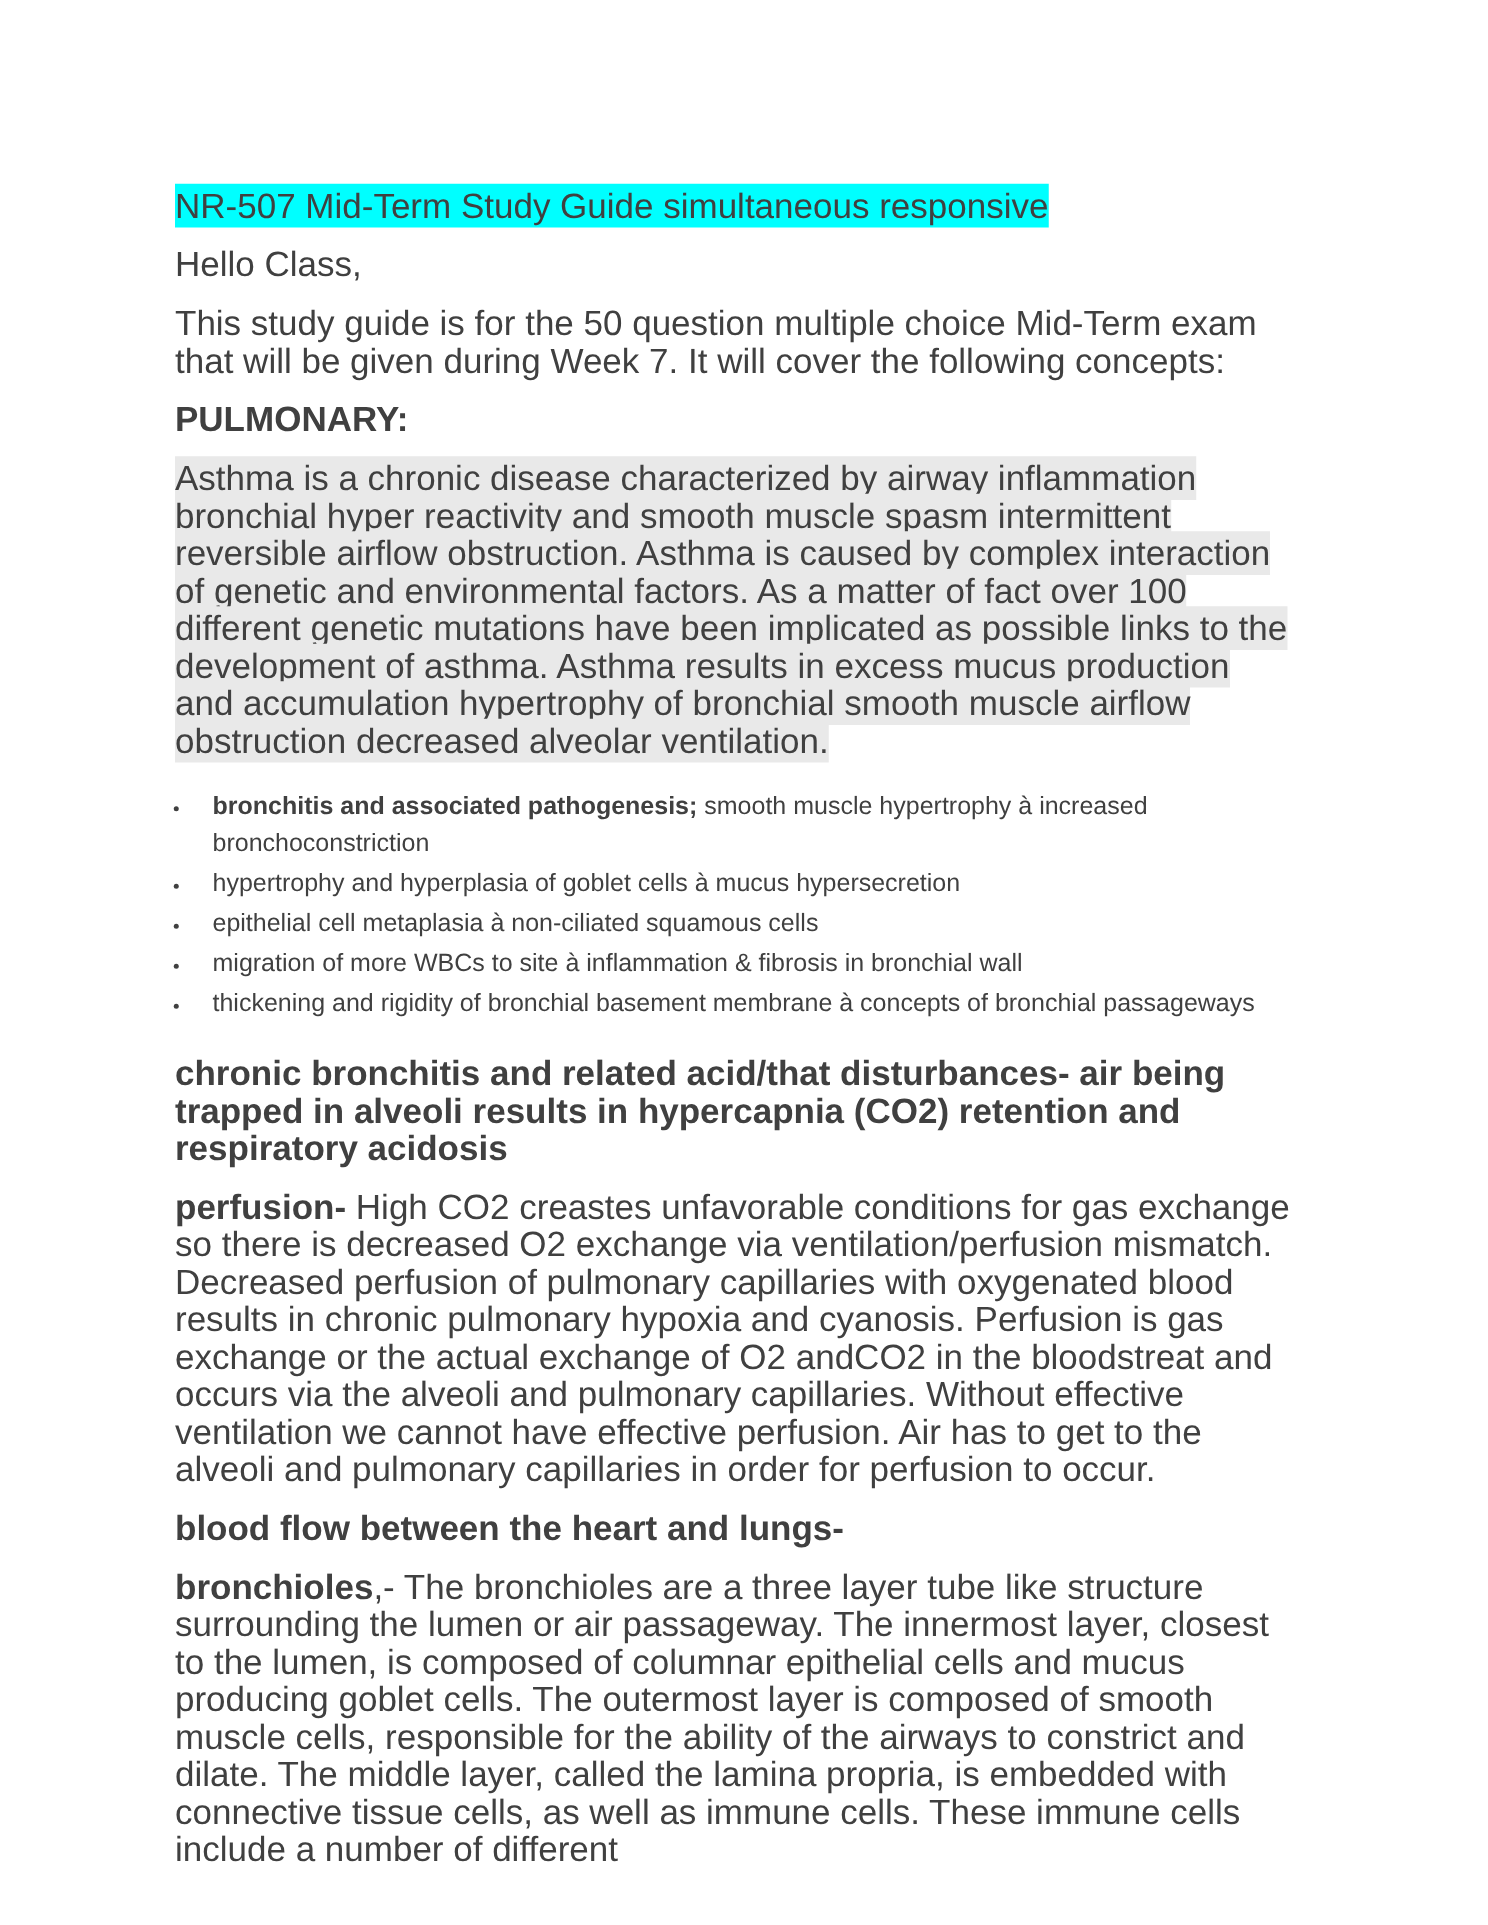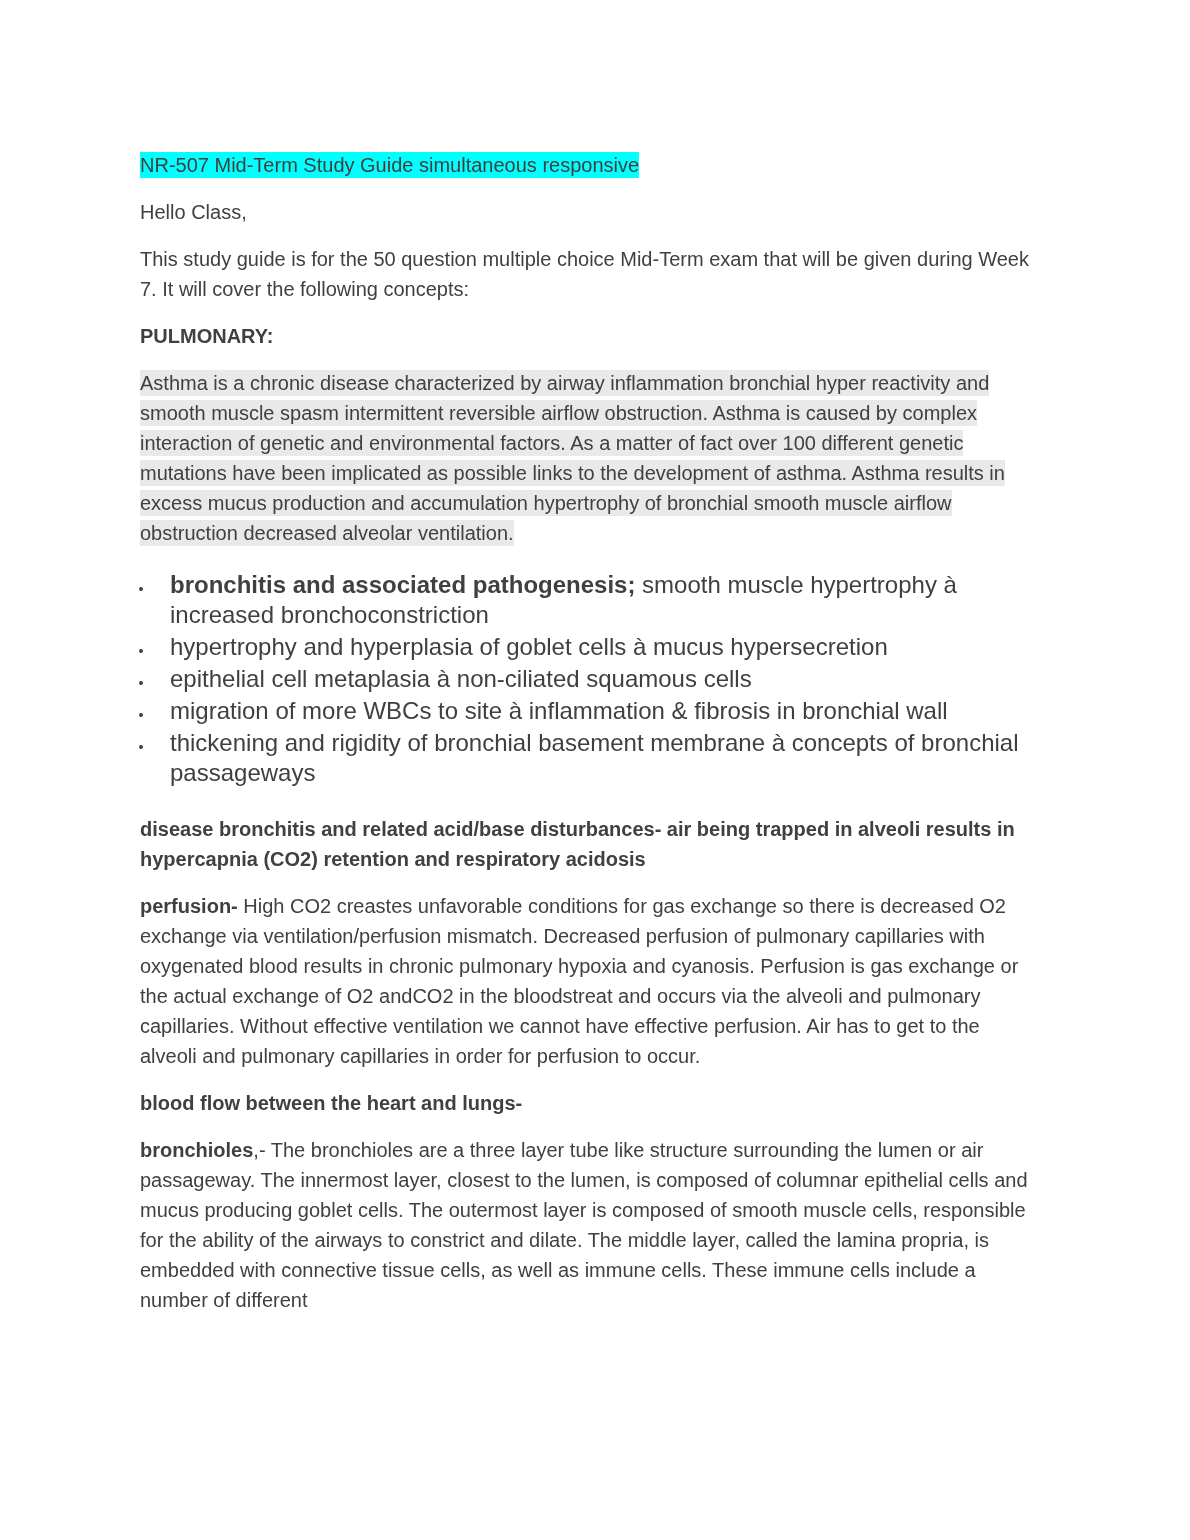--- a/index.html
+++ b/index.html
@@ -13,31 +13,31 @@
     color: #404040;
     overflow: hidden;
   }
   .page {
     width: 1190px;
     height: 1540px;
     background: #ffffff;
     padding: 150px 140px 60px 140px;
   }
   .doc-content p {
-    font-size: 20px;
+    font-size: 28px;
     line-height: 30px;
     margin: 0 17px 17px 0;
   }
   .doc-content ul {
     margin: 22px 0 26px 0;
     padding-left: 14px;
     list-style-position: outside;
   }
   .doc-content li {
-    font-size: 24px;
+    font-size: 20px;
     line-height: 30px;
     margin: 0 0 2px 0;
     padding-left: 16px;
   }
   .doc-content li::marker {
     font-size: 14px;
     color: #404040;
   }
   .bold { font-weight: bold; }
   .hl {
@@ -56,18 +56,18 @@
       <p><span>This study guide is for the 50 question multiple choice Mid-Term exam that will be given during Week 7. It will cover the following concepts:</span></p>
       <p><span class="bold">PULMONARY:</span></p>
       <p><span class="hl" style="background-color: rgb(233, 233, 233);">Asthma is a chronic disease characterized by airway inflammation bronchial hyper reactivity and smooth muscle spasm intermittent reversible airflow obstruction.  Asthma is caused by complex interaction of genetic and environmental factors.  As a matter of fact over 100 different genetic mutations have been implicated as possible links to the development of asthma.  Asthma results in excess mucus production and accumulation hypertrophy of bronchial smooth muscle airflow obstruction decreased alveolar ventilation.</span></p>
       <ul>
         <li><span class="bold"> bronchitis and associated pathogenesis;</span><span> smooth muscle hypertrophy à increased bronchoconstriction</span></li>
         <li><span>hypertrophy and hyperplasia of goblet cells à mucus hypersecretion</span></li>
         <li><span>epithelial cell metaplasia à non-ciliated squamous cells</span></li>
         <li><span>migration of more WBCs to site à inflammation &amp; fibrosis in bronchial wall</span></li>
         <li><span>thickening and rigidity of bronchial basement membrane à concepts of bronchial passageways</span></li>
       </ul>
-      <p><span class="bold">disease bronchitis and related acid/base disturbances- air being trapped in alveoli results in hypercapnia (CO2) retention and respiratory acidosis</span></p>
+      <p><span class="bold">chronic bronchitis and related acid/that disturbances- air being trapped in alveoli results in hypercapnia (CO2) retention and respiratory acidosis</span></p>
       <p><span class="bold">perfusion-</span><span> High CO2 creastes unfavorable conditions for gas exchange so there is decreased O2 exchange via ventilation/perfusion mismatch. Decreased perfusion of pulmonary capillaries with oxygenated blood results in chronic pulmonary hypoxia and cyanosis. Perfusion is gas exchange or the actual exchange of O2 andCO2 in the bloodstreat and occurs via the alveoli and pulmonary capillaries. Without effective ventilation we cannot have effective perfusion. Air has to get to the alveoli and pulmonary capillaries in order for perfusion to occur.</span></p>
       <p><span class="bold">blood flow between the heart and lungs-</span></p>
       <p><span class="bold">bronchioles</span><span>,- The bronchioles are a three layer tube like structure surrounding the lumen or air passageway. The innermost layer, closest to the lumen, is composed of columnar epithelial cells and mucus producing goblet cells. The outermost layer is composed of smooth muscle cells, responsible for the ability of the airways to constrict and dilate. The middle layer, called the lamina propria, is embedded with connective tissue cells, as well as immune cells.  These immune cells include a number of different</span></p>
     </div>
 </div>
 
 </body></html>

